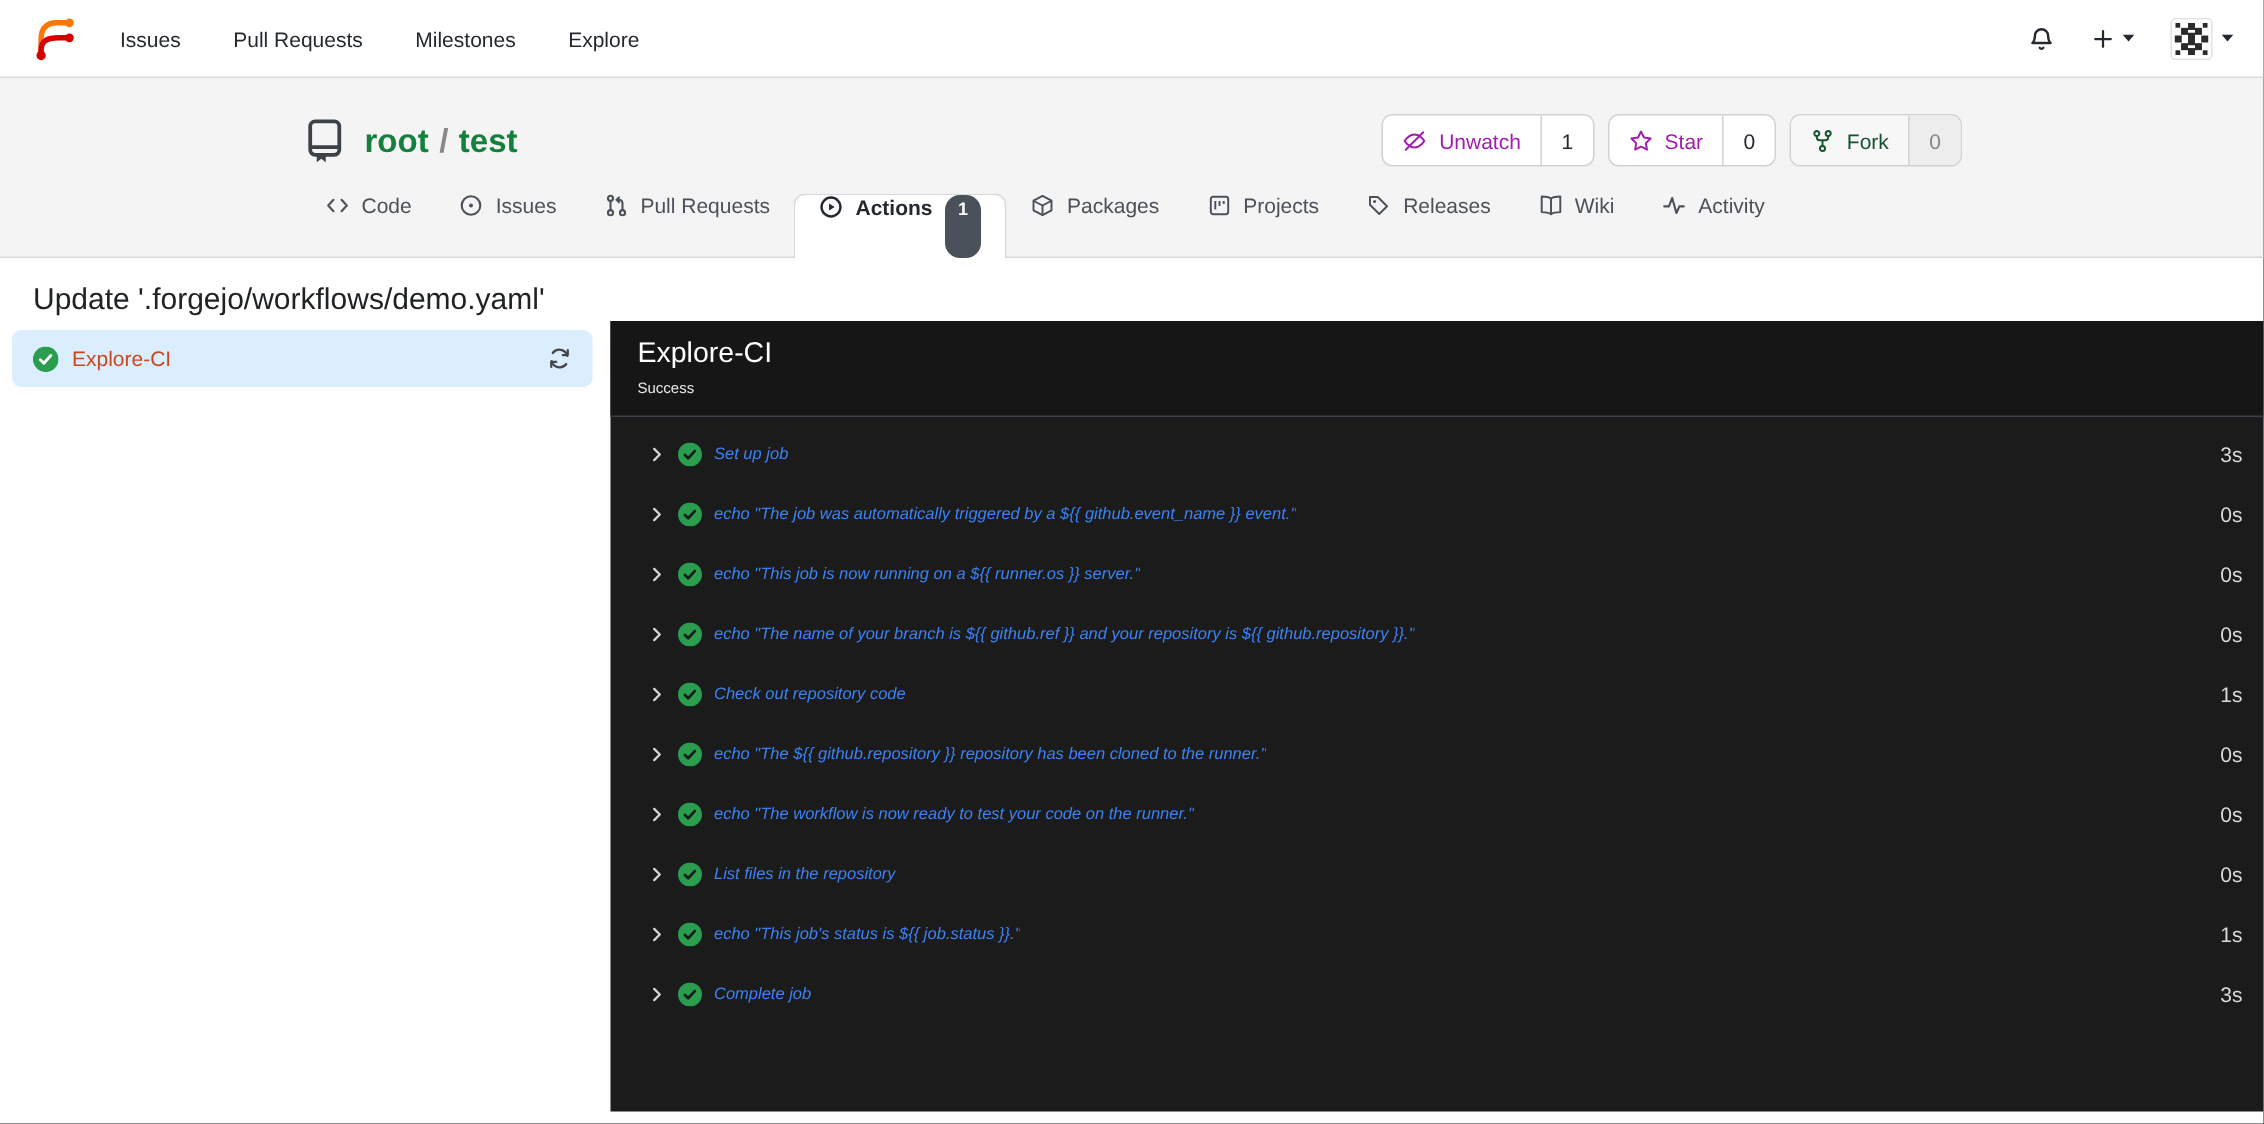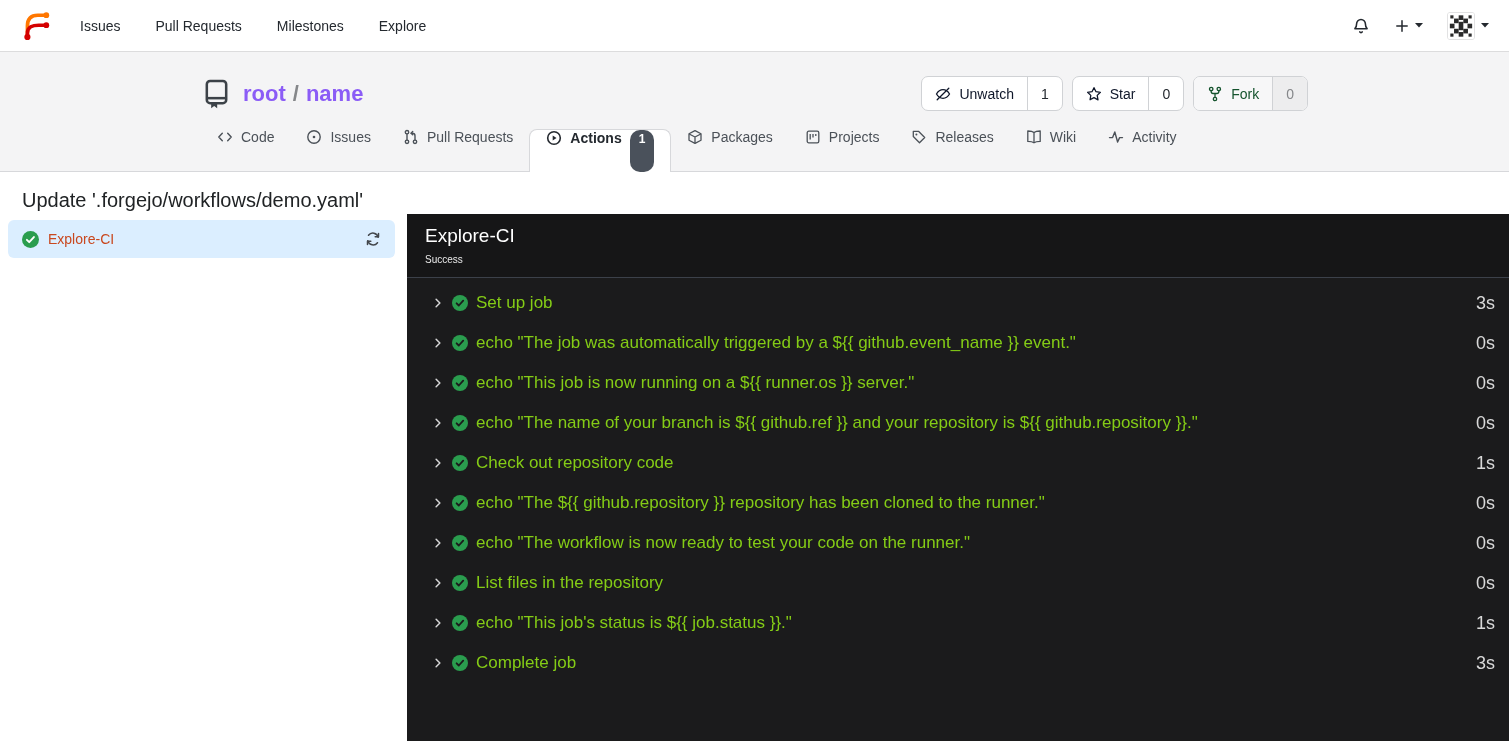--- a/index.html
+++ b/index.html
@@ -25,25 +25,25 @@
   .avatar-box { display:flex; align-items:center; gap:6px; cursor:pointer; }
   .avatar { width:28px; height:28px; border-radius:3px; border:1px solid #e2e2e3; background:#fff; }
 
   
   .repo-header { background:#f4f4f5; position:relative; }
   .repo-header::after { content:''; position:absolute; left:0; right:0; bottom:0; height:1px; background:#d7d8db; }
   .rh-container { width:1127px; margin:0 auto; padding:14px 10px 0; }
   .repo-title-row { display:flex; align-items:center; }
   .repo-icon { color:#3c4248; margin-right:11px; }
   .repo-title { font-size:22px; display:flex; align-items:center; gap:7px; }
-  .repo-link { color:#8b5cf6; text-decoration:none; cursor:pointer; }
+  .repo-link { color:#15803d; text-decoration:none; cursor:pointer; }
   .repo-sep { color:#85878a; }
   .repo-actions { margin-left:auto; display:flex; gap:9px; }
   .btn-group { display:flex; align-items:stretch; height:35px; border:1px solid #d0d2d5; border-radius:7px; overflow:hidden; background:#fff; font-size:14px; }
-  .btn-main { display:flex; align-items:center; gap:8px; padding:0 13px; cursor:pointer; color:#0f172a; }
+  .btn-main { display:flex; align-items:center; gap:8px; padding:0 13px; cursor:pointer; color:#a21caf; }
   .btn-count { display:flex; align-items:center; padding:0 13px; border-left:1px solid #d0d2d5; cursor:pointer; color:#24292f; }
   .btn-group.disabled .btn-main { color:#14532d; background:#f7f7f8; cursor:default; }
   .btn-group.disabled .btn-count { color:#85878a; background:#ededee; }
 
   
   .repo-tabs { display:flex; align-items:stretch; height:43px; margin-top:8px; }
   .tab {
     display:flex; gap:8px; padding:0 16px;
     color:#4b5158; cursor:pointer; border-radius:8px 8px 0 0;
   }
@@ -71,22 +71,22 @@
 
   .run-panel { flex:1; background:#1b1b1c; display:flex; flex-direction:column; }
   .run-panel-header { background:#161617; border-bottom:1px solid #3c414a; padding:11px 18px 12px; }
   .run-title { color:#ffffff; font-size:19px; margin:0 0 7px; font-weight:400; }
   .run-status { color:#e9e9e9; font-size:10px; }
 
   .steps { padding:5px 0; flex:1; overflow:hidden; }
   .step-row { display:flex; align-items:center; height:40px; padding:0 14px 0 25px; gap:8px; cursor:pointer; }
   .step-chevron { color:#d6d6d6; flex:none; }
   .step-check { flex:none; }
-  .step-label { color:#84cc16; font-size:17px; white-space:nowrap; overflow:hidden; }
-  .step-time { margin-left:auto; color:#d9d9d9; font-size:18px; padding-left:12px; }
+  .step-label { color:#3b82f6; font-size:11px; white-space:nowrap; overflow:hidden;font-style:italic; }
+  .step-time { margin-left:auto; color:#d9d9d9; font-size:14px; padding-left:12px; }
 </style>
 </head>
 <body>
 
 <svg width="0" height="0" style="position:absolute">
   <defs>
     <g id="i-check-circle">
       <circle cx="8" cy="8" r="8" fill="#2a9d4e"></circle>
       <path d="M4.6 8.3l2.2 2.2 4.4-4.8" fill="none" stroke="currentColor" stroke-width="1.8" stroke-linecap="round" stroke-linejoin="round"></path>
     </g>
@@ -156,21 +156,21 @@
       <span class="repo-icon">
         <svg width="31" height="31" viewBox="0 0 32 32" fill="none" stroke="currentColor" stroke-width="2.6" stroke-linejoin="round">
           <rect x="6" y="3" width="20" height="23" rx="3.4"></rect>
           <path d="M6 20.8h20"></path>
           <path d="M10.5 25.5v5.6l3.1-2.3 3.1 2.3v-5.6" fill="currentColor" stroke="none"></path>
         </svg>
       </span>
       <h1 class="repo-title">
         <a class="repo-link">root</a>
         <span class="repo-sep">/</span>
-        <a class="repo-link">name</a>
+        <a class="repo-link">test</a>
       </h1>
       <div class="repo-actions">
         <div class="btn-group">
           <span class="btn-main">
             <svg width="16" height="16" viewBox="0 0 16 16" fill="none" stroke="currentColor" stroke-width="1.3" stroke-linecap="round">
               <path d="M1.5 8S4 3.7 8 3.7 14.5 8 14.5 8 12 12.3 8 12.3 1.5 8 1.5 8z"></path>
               <path d="M2.2 13.8 13.8 2.2"></path>
             </svg>
             <span>Unwatch</span>
           </span>

